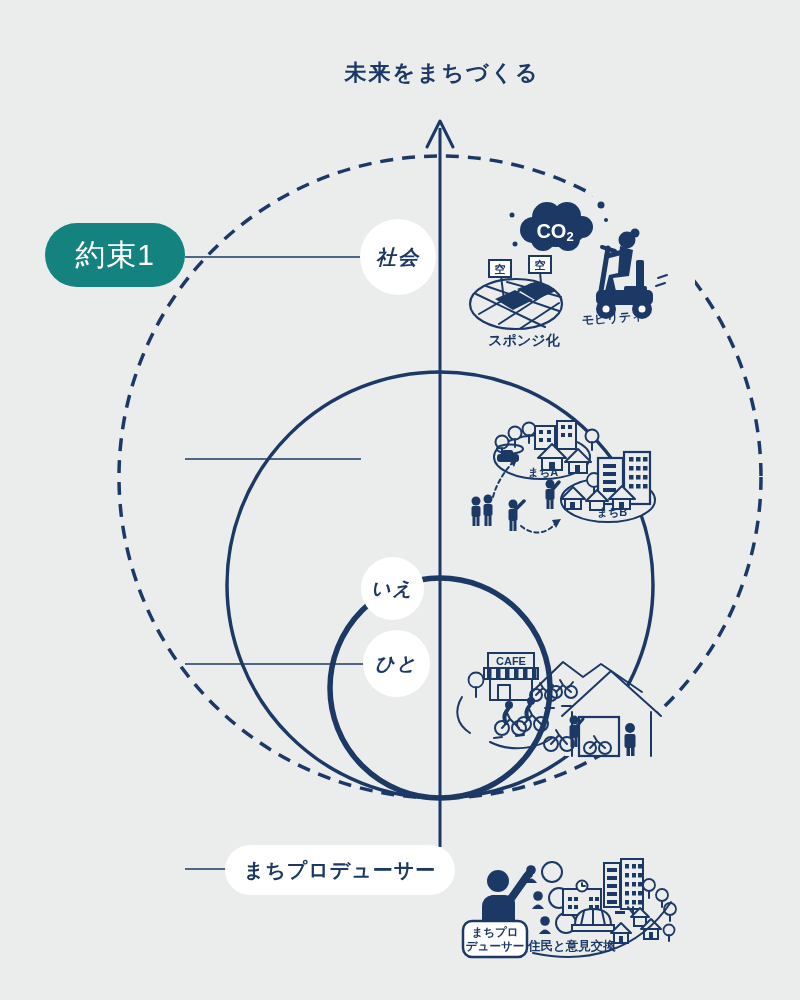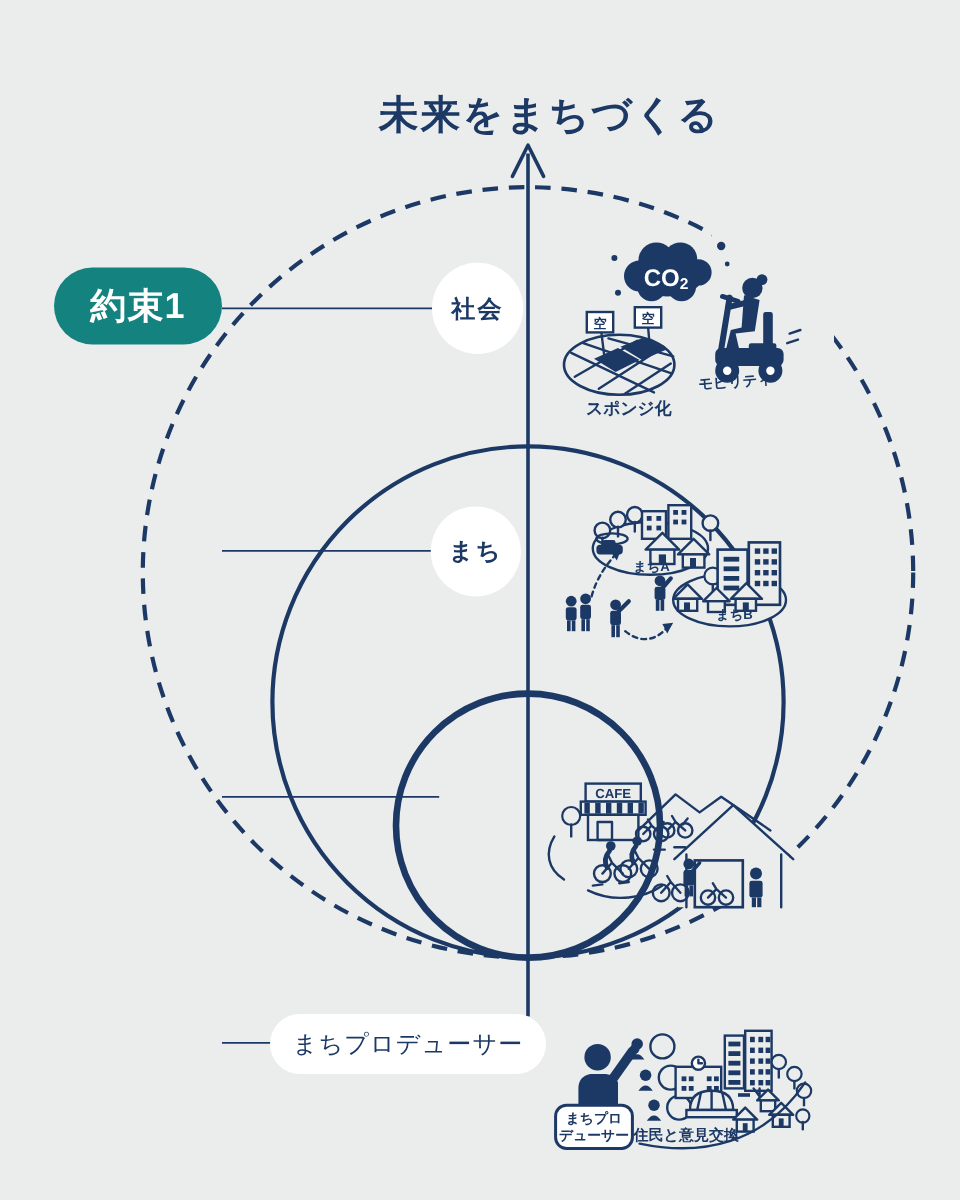--- a/index.html
+++ b/index.html
@@ -9,36 +9,36 @@
   }
   html,body{margin:0;padding:0;}
   body{background:#fff;font-family:"Liberation Sans","DejaVu Sans",sans-serif;}
   .stage{
     position:relative;width:800px;height:1000px;background:var(--bg);
     overflow:hidden;color:var(--navy);
   }
   .abs{position:absolute;}
   .title{
     position:absolute;top:58px;left:442px;transform:translateX(-50%);
-    font-size:33px;font-weight:bold;color:var(--navy);letter-spacing:2px;
-    white-space:nowrap;margin:16px;
+    font-size:22px;font-weight:bold;color:var(--navy);letter-spacing:2px;
+    white-space:nowrap;margin:0;
   }
   .pill{
     position:absolute;left:45px;width:140px;height:64px;border-radius:32px;
-    background:var(--teal);color:#fff;font-size:30px;font-weight:bold;
+    background:var(--teal);color:#fff;font-size:30px;font-weight:normal;
     display:flex;align-items:center;justify-content:center;letter-spacing:1px;
   }
   .ring-label{
     position:absolute;background:#fff;border-radius:50%;
     display:flex;align-items:center;justify-content:center;
-    color:var(--navy);font-size:20px;font-weight:bold;letter-spacing:2px;
+    color:var(--navy);font-size:20px;font-weight:bold;letter-spacing:2px;font-style:italic;
   }
   .producer-pill{
     position:absolute;left:225px;top:845px;width:230px;height:50px;border-radius:25px;
-    background:#fff;color:var(--navy);font-size:20px;font-weight:normal;
+    background:#fff;color:var(--navy);font-size:20px;font-weight:bold;
     display:flex;align-items:center;justify-content:center;letter-spacing:1px;
   }
   
   .st{stroke:var(--navy);fill:none;stroke-width:2;stroke-linecap:round;stroke-linejoin:round;}
   .fl{fill:var(--navy);stroke:none;}
   .bgf{fill:var(--bg);}
   .whf{fill:#fff;}
   svg text{font-family:"Liberation Sans","DejaVu Sans",sans-serif;font-weight:bold;fill:var(--navy);}
 </style>
 </head>
@@ -65,21 +65,22 @@
       <line x1="185" y1="664" x2="366" y2="664"></line>
       <line x1="185" y1="869" x2="228" y2="869"></line>
     </g>
   </svg>
 
   <h1 class="title">未来をまちづくる</h1>
 
   <div class="pill" style="top:223px">約束1</div>
 
   <div class="ring-label" style="left:360px;top:219px;width:76px;height:76px">社会</div>
-  <div class="ring-label" style="left:359px;top:422px;width:75px;height:75px">まち</div>
+  <div class="ring-label" style="left:361px;top:557px;width:63px;height:63px;font-size:19px">いえ</div>
+  <div class="ring-label" style="left:363px;top:630px;width:67px;height:67px;font-size:19px">ひと</div>
 
   <div class="producer-pill">まちプロデューサー</div>
 
   <svg class="abs" style="left:455px;top:190px" width="240" height="168" viewBox="0 0 240 168">
     <rect x="138" y="0" width="102" height="145" class="bgf"></rect>
 
     <g>
       <circle class="fl" cx="78" cy="40" r="13"></circle>
       <circle class="fl" cx="92" cy="27" r="15"></circle>
       <circle class="fl" cx="112" cy="26" r="14"></circle>

